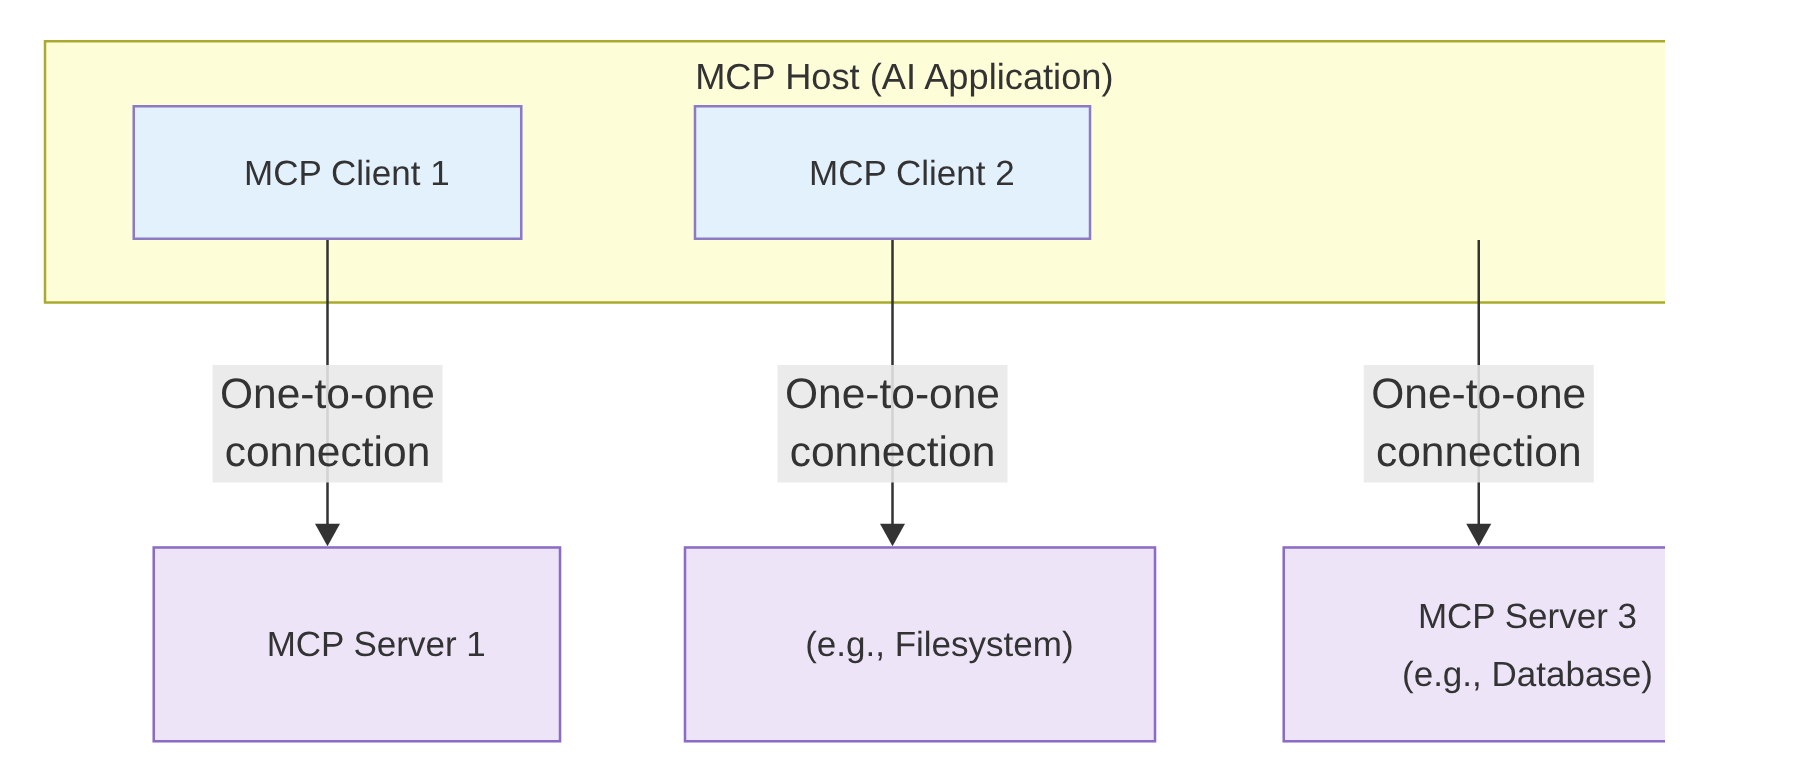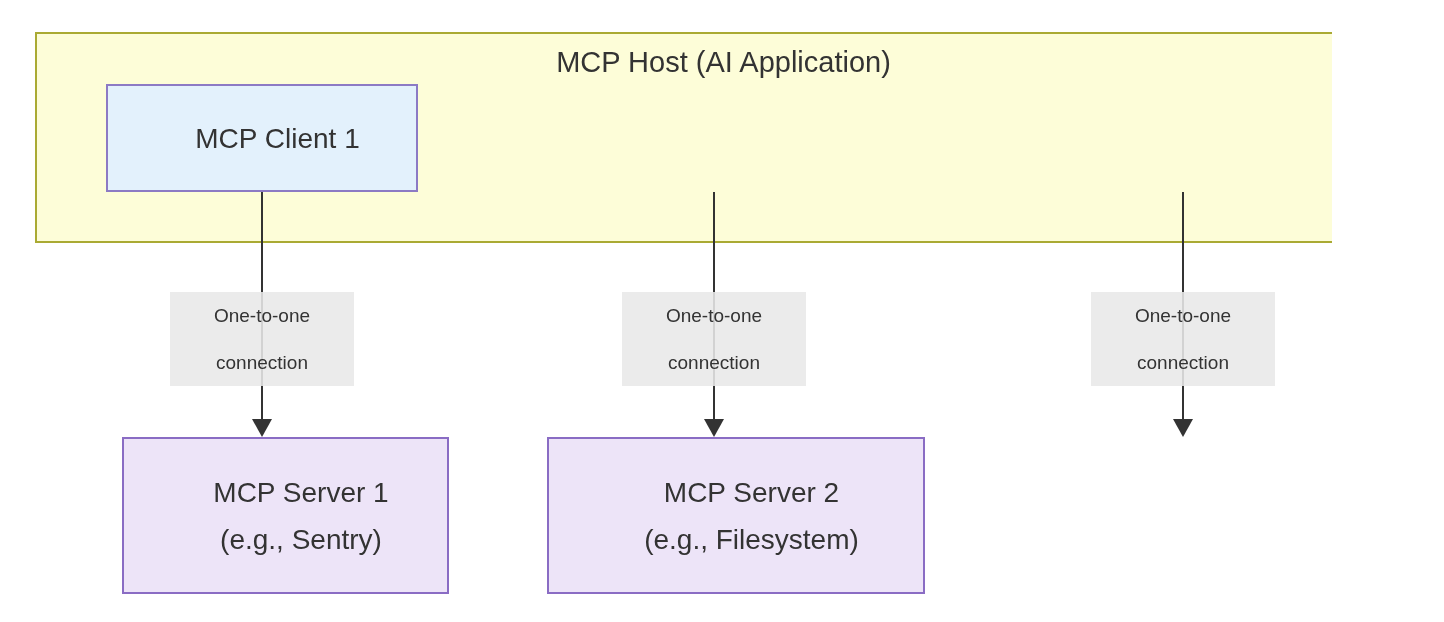--- a/index.html
+++ b/index.html
@@ -101,39 +101,42 @@
     border-top: 18px solid var(--edge, #333333);
   }
   
   .edge-label {
     position: absolute;
     top: 292px;
     width: 184px;
     box-sizing: border-box;
     background: var(--edge-label-bg, rgba(232,232,232,0.88));
     text-align: center;
-    font-size: 19px;
+    font-size: 34px;
     line-height: 47px;
     color: var(--text, #333333);
   }
   .edge-label-1 { left: 170px;  }
   .edge-label-2 { left: 622px;  }
   .edge-label-3 { left: 1091px; }
 </style>
 </head>
 <body>
 
 <div class="canvas">
 
   <div class="host">
     <div class="host-title">MCP Host (AI Application)</div>
   </div>
 
   <div class="node client client-1">
     <span>MCP Client 1</span>
+  </div>
+  <div class="node client client-2">
+    <span>MCP Client 2</span>
   </div>
 
   <div class="edge edge-1">
     <div class="line"></div>
     <div class="arrowhead"></div>
   </div>
   <div class="edge edge-2">
     <div class="line"></div>
     <div class="arrowhead"></div>
   </div>
@@ -150,20 +153,22 @@
     <div>One-to-one</div>
     <div>connection</div>
   </div>
   <div class="edge-label edge-label-3">
     <div>One-to-one</div>
     <div>connection</div>
   </div>
 
   <div class="node server server-1">
     <div>MCP Server 1</div>
-    <div>(e.g., Sentry)</div>
   </div>
   <div class="node server server-2">
-    <div>MCP Server 2</div>
     <div>(e.g., Filesystem)</div>
+  </div>
+  <div class="node server server-3">
+    <div>MCP Server 3</div>
+    <div>(e.g., Database)</div>
   </div>
 
 </div>
 
 </body></html>

